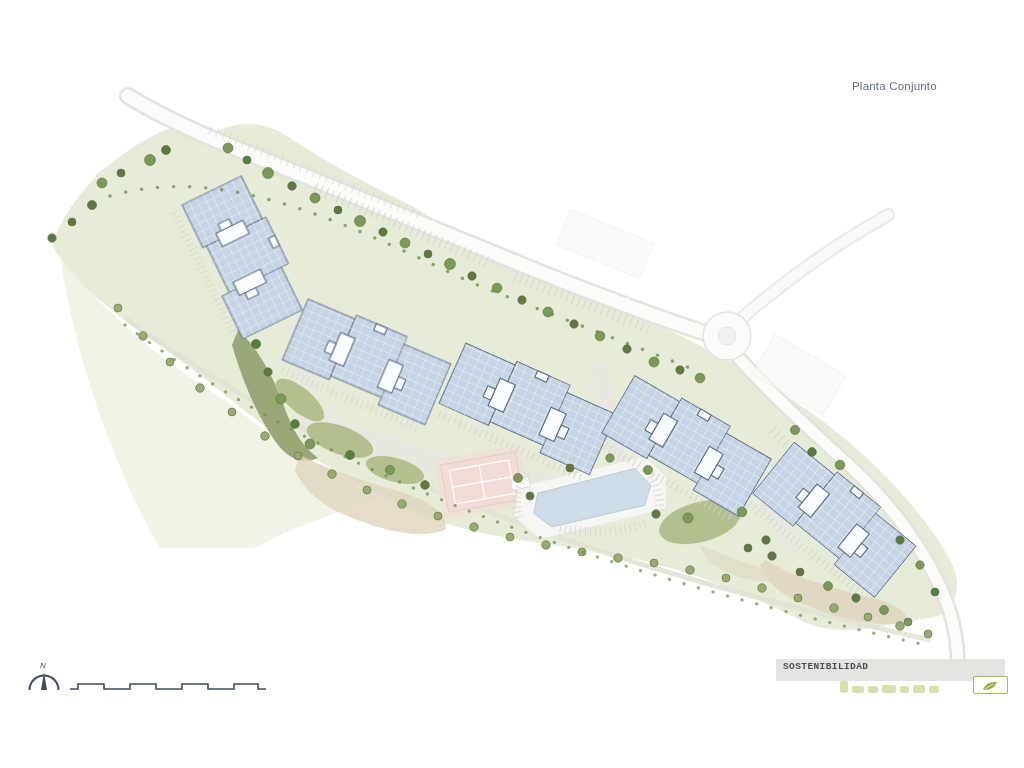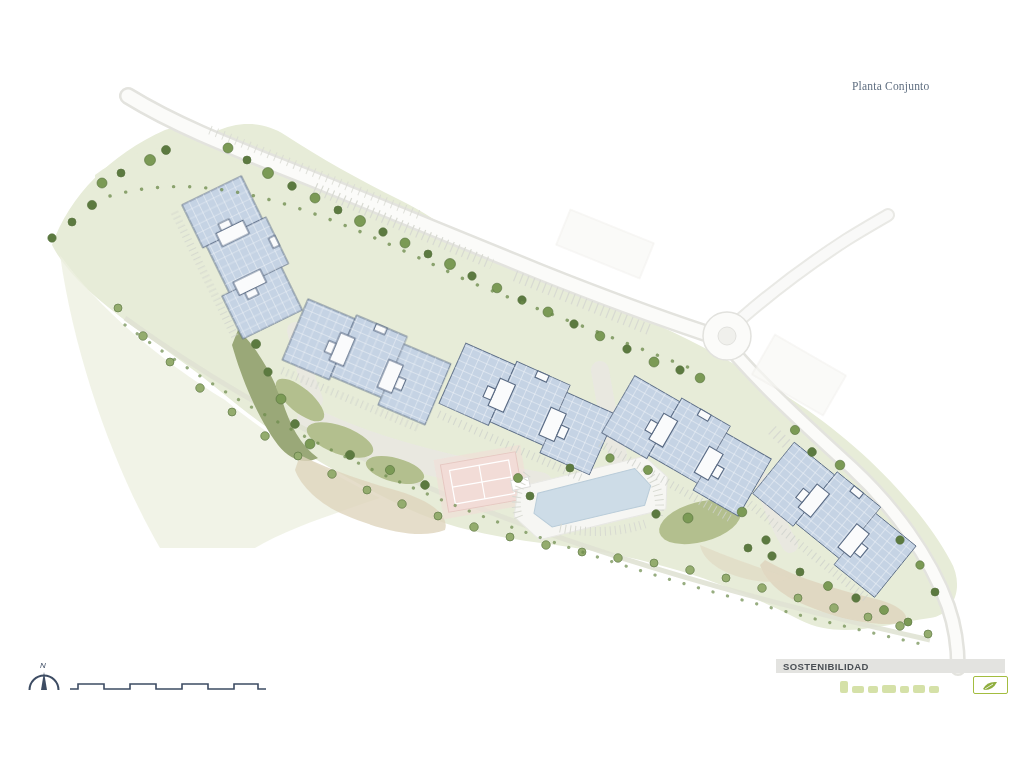--- a/index.html
+++ b/index.html
@@ -19,23 +19,23 @@
   .sand{fill:var(--sand);}
   .tree-mid{fill:var(--tree_mid);}
   .tree-dark{fill:var(--tree_dark);}
   .tree-light{fill:var(--tree_light);}
   .bld-wing{fill:var(--building_fill);stroke:var(--building_outline);stroke-width:.9;}
   .bld-core{fill:var(--building_core);stroke:var(--building_outline);stroke-width:1.1;}
   .ghost{fill:#f8f8f5;stroke:#eceae6;stroke-width:1;}
   .ink{stroke:var(--ink_navy);fill:none;}
 
   .plan-title{position:absolute;left:852px;top:80px;font-size:11.5px;color:var(--title_color);
-              letter-spacing:.2px;font-family:Liberation Serif, serif;}
-  .sus-bar{position:absolute;left:776px;top:659px;width:229px;height:14px;
-           background:var(--sustain_bar_bg);}
+              letter-spacing:.2px;}
+  .sus-bar{position:absolute;left:776px;top:659px;width:229px;height:22px;
+           background:var(--sustain_bar_bg);font-family:Liberation Mono, monospace;}
   .sus-bar span{display:block;font-size:9.5px;font-weight:bold;color:var(--sustain_text);
                 letter-spacing:.4px;line-height:15px;padding-left:7px;}
   .sus-logo{position:absolute;left:840px;top:680px;width:112px;height:13px;display:flex;
             align-items:flex-end;gap:4px;}
   .sus-logo i{display:block;background:var(--eco_green);opacity:.45;border-radius:2px;
               filter:blur(.6px);}
   .sus-box{position:absolute;left:973px;top:676px;width:33px;height:16px;background:#fffffe;
            border:1.5px solid var(--eco_green);border-radius:2px;display:flex;
            align-items:center;justify-content:center;}
 </style>

